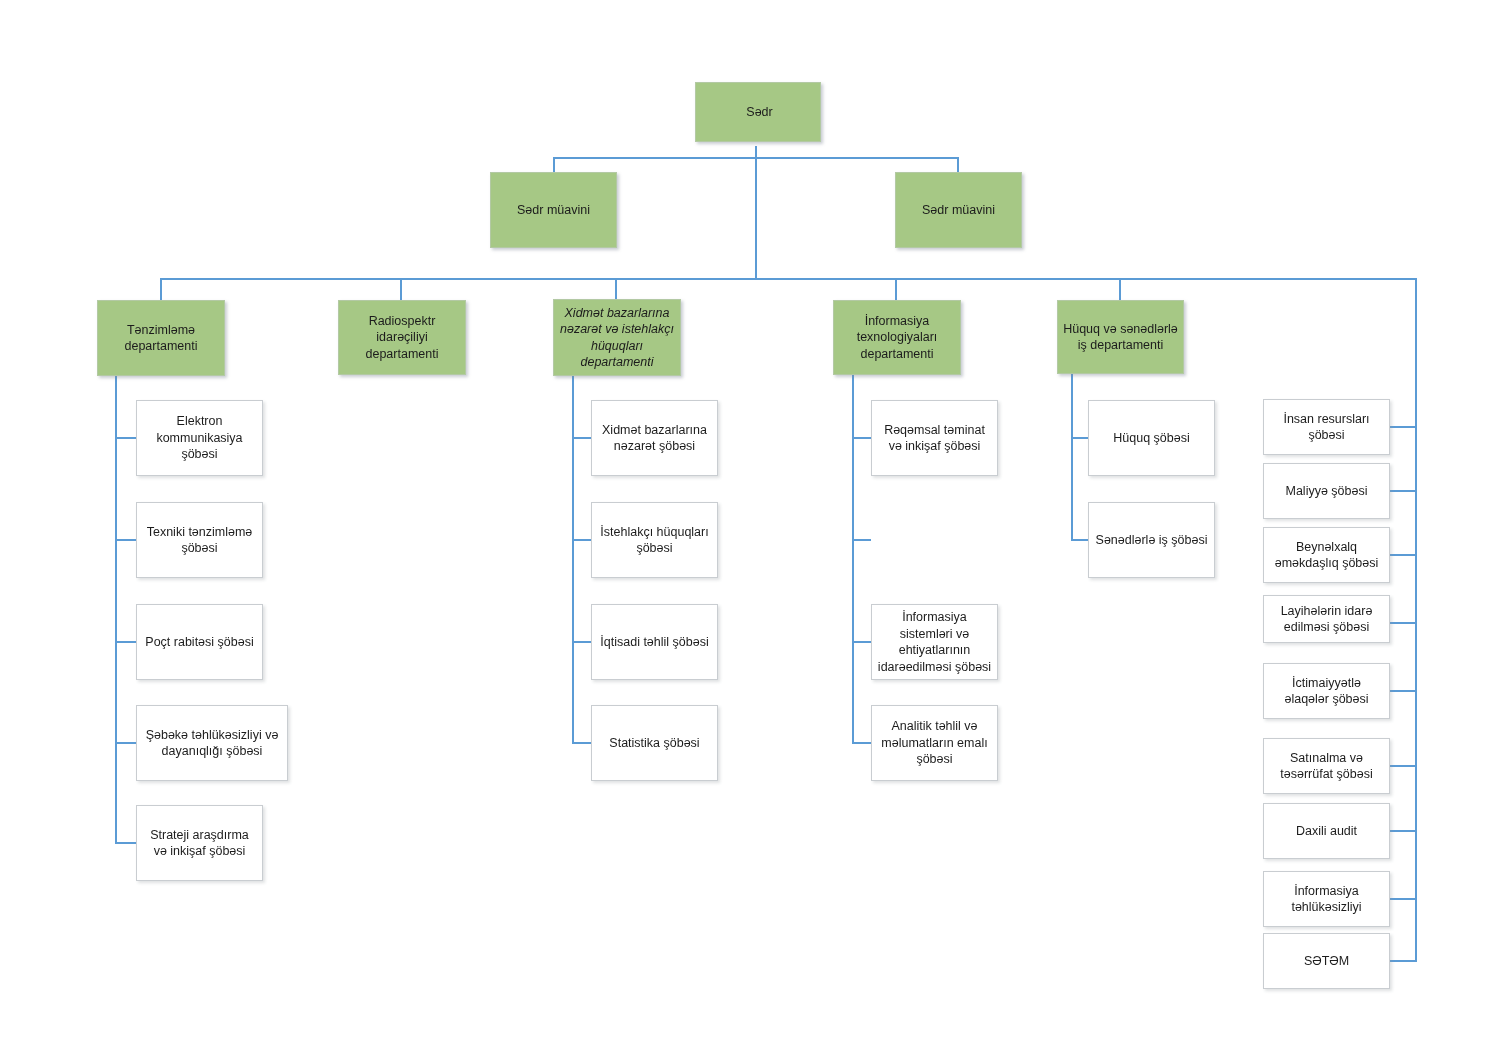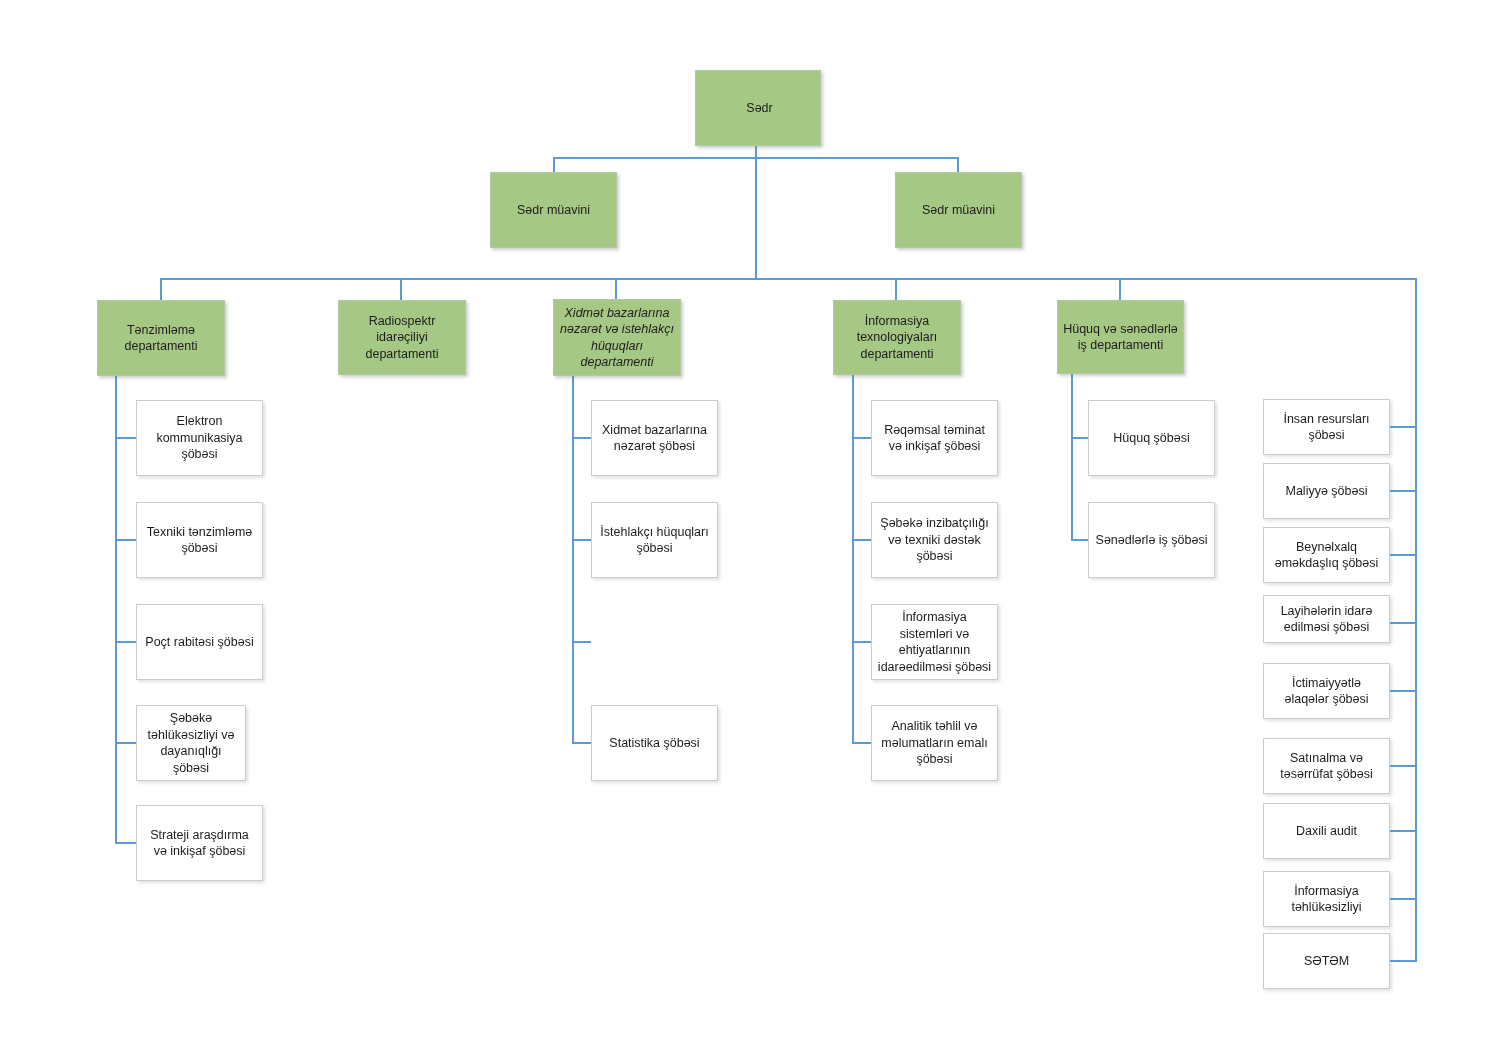--- a/index.html
+++ b/index.html
@@ -70,37 +70,37 @@
     <div class="line" style="left: 1071px; top: 539px; width: 17px; height: 2px;"></div>
     <div class="line" style="left: 1390px; top: 426px; width: 27px; height: 2px;"></div>
     <div class="line" style="left: 1390px; top: 490px; width: 27px; height: 2px;"></div>
     <div class="line" style="left: 1390px; top: 554px; width: 27px; height: 2px;"></div>
     <div class="line" style="left: 1390px; top: 622px; width: 27px; height: 2px;"></div>
     <div class="line" style="left: 1390px; top: 690px; width: 27px; height: 2px;"></div>
     <div class="line" style="left: 1390px; top: 765px; width: 27px; height: 2px;"></div>
     <div class="line" style="left: 1390px; top: 830px; width: 27px; height: 2px;"></div>
     <div class="line" style="left: 1390px; top: 898px; width: 27px; height: 2px;"></div>
     <div class="line" style="left: 1390px; top: 960px; width: 27px; height: 2px;"></div>
-    <div class="node green" style="left: 695px; top: 70px; width: 126px; height: 76px; padding-left: 8px;">Sədr</div>
+    <div class="node green" style="left: 695px; top: 82px; width: 126px; height: 60px; padding-left: 8px;">Sədr</div>
     <div class="node green" style="left: 490px; top: 172px; width: 127px; height: 76px;">Sədr müavini</div>
     <div class="node green" style="left: 895px; top: 172px; width: 127px; height: 76px;">Sədr müavini</div>
     <div class="node green" style="left: 97px; top: 300px; width: 128px; height: 76px;">Tənzimləmə departamenti</div>
     <div class="node white" style="left: 136px; top: 400px; width: 127px; height: 76px;">Elektron kommunikasiya şöbəsi</div>
     <div class="node white" style="left: 136px; top: 502px; width: 127px; height: 76px;">Texniki tənzimləmə şöbəsi</div>
     <div class="node white" style="left: 136px; top: 604px; width: 127px; height: 76px;">Poçt rabitəsi şöbəsi</div>
-    <div class="node white" style="left: 136px; top: 705px; width: 110px; height: 76px;">Şəbəkə təhlükəsizliyi və dayanıqlığı şöbəsi</div>
+    <div class="node white" style="left: 136px; top: 705px; width: 152px; height: 76px;">Şəbəkə təhlükəsizliyi və dayanıqlığı şöbəsi</div>
     <div class="node white" style="left: 136px; top: 805px; width: 127px; height: 76px;">Strateji araşdırma və inkişaf şöbəsi</div>
     <div class="node green" style="left: 338px; top: 300px; width: 128px; height: 75px;">Radiospektr idarəçiliyi departamenti</div>
     <div class="node green" style="left: 553px; top: 299px; width: 128px; height: 77px; font-style: italic;">Xidmət bazarlarına nəzarət və istehlakçı hüquqları departamenti</div>
     <div class="node white" style="left: 591px; top: 400px; width: 127px; height: 76px; text-align: center;">Xidmət bazarlarına nəzarət şöbəsi</div>
     <div class="node white" style="left: 591px; top: 502px; width: 127px; height: 76px;">İstehlakçı hüquqları şöbəsi</div>
+    <div class="node white" style="left: 591px; top: 604px; width: 127px; height: 76px;">İqtisadi təhlil şöbəsi</div>
     <div class="node white" style="left: 591px; top: 705px; width: 127px; height: 76px;">Statistika şöbəsi</div>
     <div class="node green" style="left: 833px; top: 300px; width: 128px; height: 75px;">İnformasiya texnologiyaları departamenti</div>
     <div class="node white" style="left: 871px; top: 400px; width: 127px; height: 76px;">Rəqəmsal təminat və inkişaf şöbəsi</div>
-    <div class="node white" style="left: 871px; top: 502px; width: 127px; height: 76px;">Şəbəkə inzibatçılığı və texniki dəstək şöbəsi</div>
     <div class="node white" style="left: 871px; top: 604px; width: 127px; height: 76px;">İnformasiya sistemləri və ehtiyatlarının idarəedilməsi şöbəsi</div>
     <div class="node white" style="left: 871px; top: 705px; width: 127px; height: 76px;">Analitik təhlil və məlumatların emalı şöbəsi</div>
     <div class="node green" style="left: 1057px; top: 300px; width: 127px; height: 74px;">Hüquq və sənədlərlə iş departamenti</div>
     <div class="node white" style="left: 1088px; top: 400px; width: 127px; height: 76px;">Hüquq şöbəsi</div>
     <div class="node white" style="left: 1088px; top: 502px; width: 127px; height: 76px;">Sənədlərlə iş şöbəsi</div>
     <div class="node white" style="left: 1263px; top: 399px; width: 127px; height: 56px;">İnsan resursları şöbəsi</div>
     <div class="node white" style="left: 1263px; top: 527px; width: 127px; height: 56px;">Beynəlxalq əməkdaşlıq şöbəsi</div>
     <div class="node white" style="left: 1263px; top: 463px; width: 127px; height: 56px;">Maliyyə şöbəsi</div>
     <div class="node white" style="left: 1263px; top: 595px; width: 127px; height: 48px;">Layihələrin idarə edilməsi şöbəsi</div>
     <div class="node white" style="left: 1263px; top: 663px; width: 127px; height: 56px;">İctimaiyyətlə əlaqələr şöbəsi</div>

